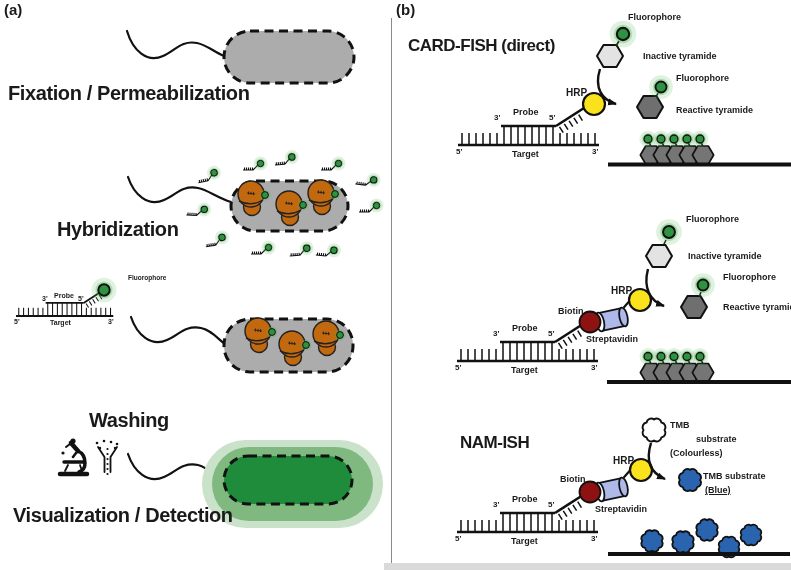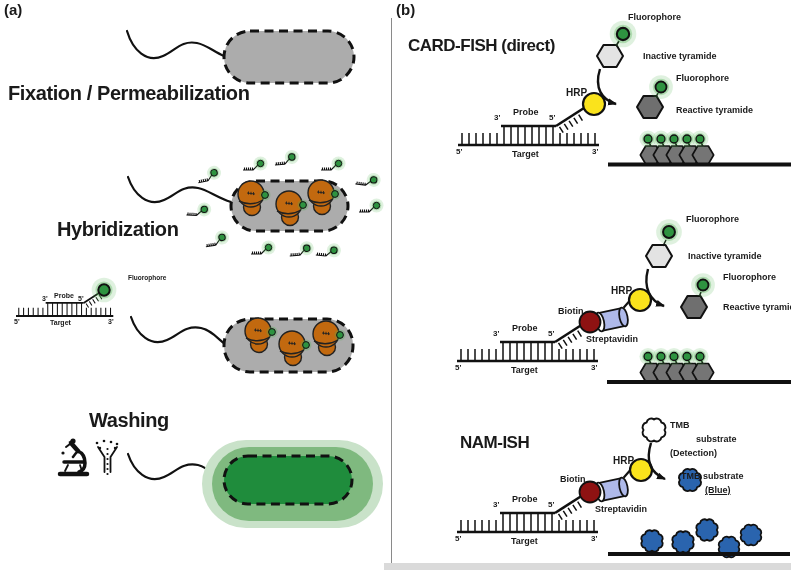--- a/index.html
+++ b/index.html
@@ -212,20 +212,21 @@
     </g>
   </svg>
 
   <div class="divider"></div>
   <div class="bottom-strip"></div>
 
   <div class="label t15" style="left:4px;top:2px;">(a)</div>
   <div class="label step" style="left:8px;top:83px;">Fixation / Permeabilization</div>
   <div class="label step" style="left:57px;top:219px;">Hybridization</div>
   <div class="label step" style="left:89px;top:370px;margin-top:40px;">Washing</div>
+  <div class="label step" style="left:13px;top:505px;">Visualization / Detection</div>
   <div class="label lbl65" style="left:128px;top:275px;">Fluorophore</div>
   <div class="label lbl7" style="left:42px;top:295px;">3'</div>
   <div class="label lbl7" style="left:54px;top:292px;">Probe</div>
   <div class="label lbl7" style="left:78px;top:295px;">5'</div>
   <div class="label lbl7" style="left:14px;top:318px;">5'</div>
   <div class="label lbl7" style="left:50px;top:319px;">Target</div>
   <div class="label lbl7" style="left:108px;top:318px;">3'</div>
 
   <div class="label t15" style="left:396px;top:2px;">(b)</div>
 
@@ -255,22 +256,22 @@
   <div class="label lbl8" style="left:455px;top:364px;">5'</div>
   <div class="label lbl" style="left:511px;top:366px;">Target</div>
   <div class="label lbl8" style="left:591px;top:364px;">3'</div>
 
   <div class="label title" style="left:460px;top:434px;">NAM-ISH</div>
   <div class="label lbl10" style="left:613px;top:456px;">HRP</div>
   <div class="label lbl" style="left:560px;top:475px;">Biotin</div>
   <div class="label lbl" style="left:595px;top:505px;">Streptavidin</div>
   <div class="label lbl" style="left:670px;top:421px;">TMB</div>
   <div class="label lbl" style="left:670px;top:435px;padding-left:26px;">substrate</div>
-  <div class="label lbl" style="left:670px;top:449px;">(Detection)</div>
-  <div class="label lbl" style="left:681px;top:472px;text-align:right;">TMB substrate</div>
+  <div class="label lbl" style="left:670px;top:449px;">(Colourless)</div>
+  <div class="label lbl" style="left:703px;top:472px;text-align:right;">TMB substrate</div>
   <div class="label lbl" style="left:705px;top:486px;text-decoration:underline;">(Blue)</div>
   <div class="label lbl8" style="left:493px;top:501px;">3'</div>
   <div class="label lbl" style="left:512px;top:495px;">Probe</div>
   <div class="label lbl8" style="left:548px;top:501px;">5'</div>
   <div class="label lbl8" style="left:455px;top:535px;">5'</div>
   <div class="label lbl" style="left:511px;top:537px;">Target</div>
   <div class="label lbl8" style="left:591px;top:535px;">3'</div>
 
 </div>
 

